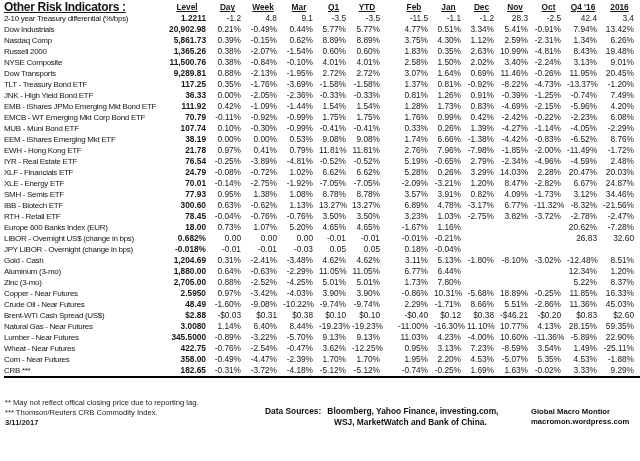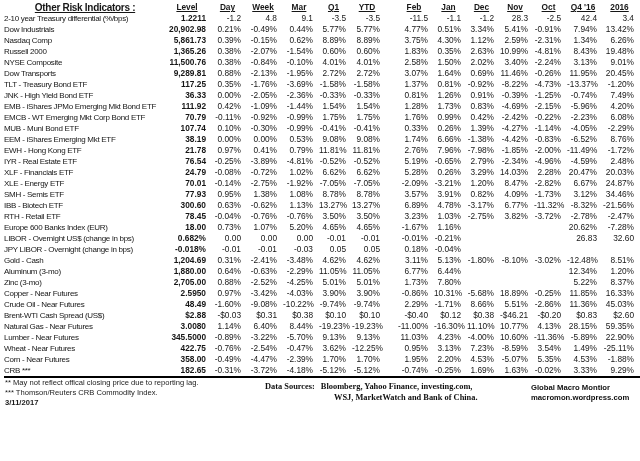--- a/index.html
+++ b/index.html
@@ -9,32 +9,32 @@
     overflow:hidden;
   }
   .sheet{padding:2px 2px 0 4px;}
   table{border-collapse:collapse;table-layout:fixed;width:634px;border-bottom:2px solid #000;}
   th,td{
     padding:0;height:11px;line-height:11px;font-size:8.3px;
     white-space:nowrap;overflow:hidden;font-weight:normal;
   }
   th{font-weight:bold;}
   .name-col{text-align:left;font-size:8px;letter-spacing:-0.3px;}
-  th.name-col{font-size:10px;text-align:center;}
+  th.name-col{font-size:12px;}
   .num-col{text-align:right;padding-right:6px;}
   th.num-col{text-align:center;padding-right:4px;text-decoration:underline;}
   th.title{text-decoration:underline;}
   td.level{font-weight:bold;}
   td.ul{}
   tr.bold-row td{font-weight:bold;}
   .spacer{padding:0;}
-  .footer{display:flex;align-items:center;margin-top:0;padding-left:1px;}
+  .footer{display:flex;align-items:flex-end;margin-top:20px;padding-left:1px;}
   .foot-left{width:260px;font-size:7.6px;line-height:9.8px;color:#1b1b1b;}
   .foot-left .date{font-weight:bold;}
-  .foot-mid{width:252px;font-family:Liberation Serif, serif;font-weight:bold;font-size:8.4px;line-height:10.5px;color:#101010;}
+  .foot-mid{width:252px;font-family:Liberation Sans, sans-serif;font-weight:bold;font-size:8.4px;line-height:10.5px;color:#101010;}
   .foot-mid .row1{display:flex;}
   .foot-mid .src-label{padding-right:6px;}
   .foot-mid .row2{padding-left:69px;}
   .foot-right{flex:1;font-size:7.7px;line-height:10px;font-weight:bold;padding-left:14px;color:#101010;}
 </style>
 </head>
 <body>
 
 <div class="sheet">
   <table>

